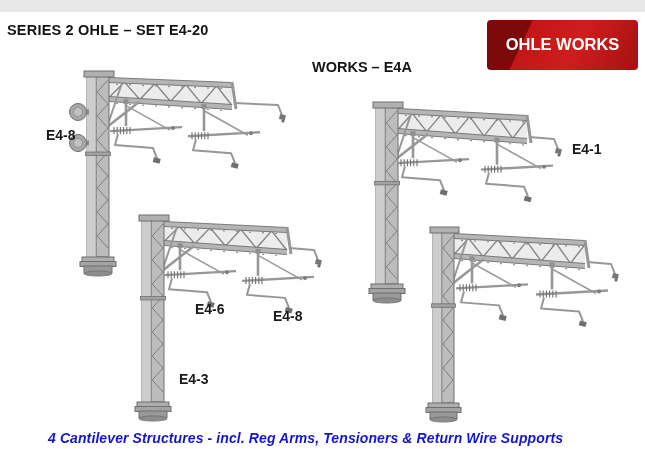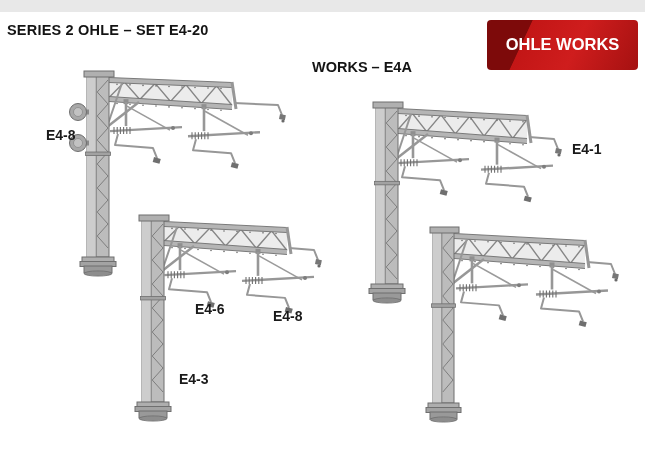--- a/index.html
+++ b/index.html
@@ -343,13 +343,14 @@
         <circle cx="616" cy="268" r="1.6" fill="#6a6a6a"></circle>
       </g>
     </svg>
 
   <div class="part-label" id="lbl-e4-8">E4-8</div>
   <div class="part-label" id="lbl-e4-10">E4-1</div>
   <div class="part-label" id="lbl-e4-6">E4-6</div>
   <div class="part-label" id="lbl-e4-7">E4-8</div>
   <div class="part-label" id="lbl-e4-1">E4-3</div>
 
+  <div class="footer-caption">4 Cantilever Structures - incl. Reg Arms, Tensioners &amp; Return Wire Supports</div>
 </div>
 
 </body></html>

